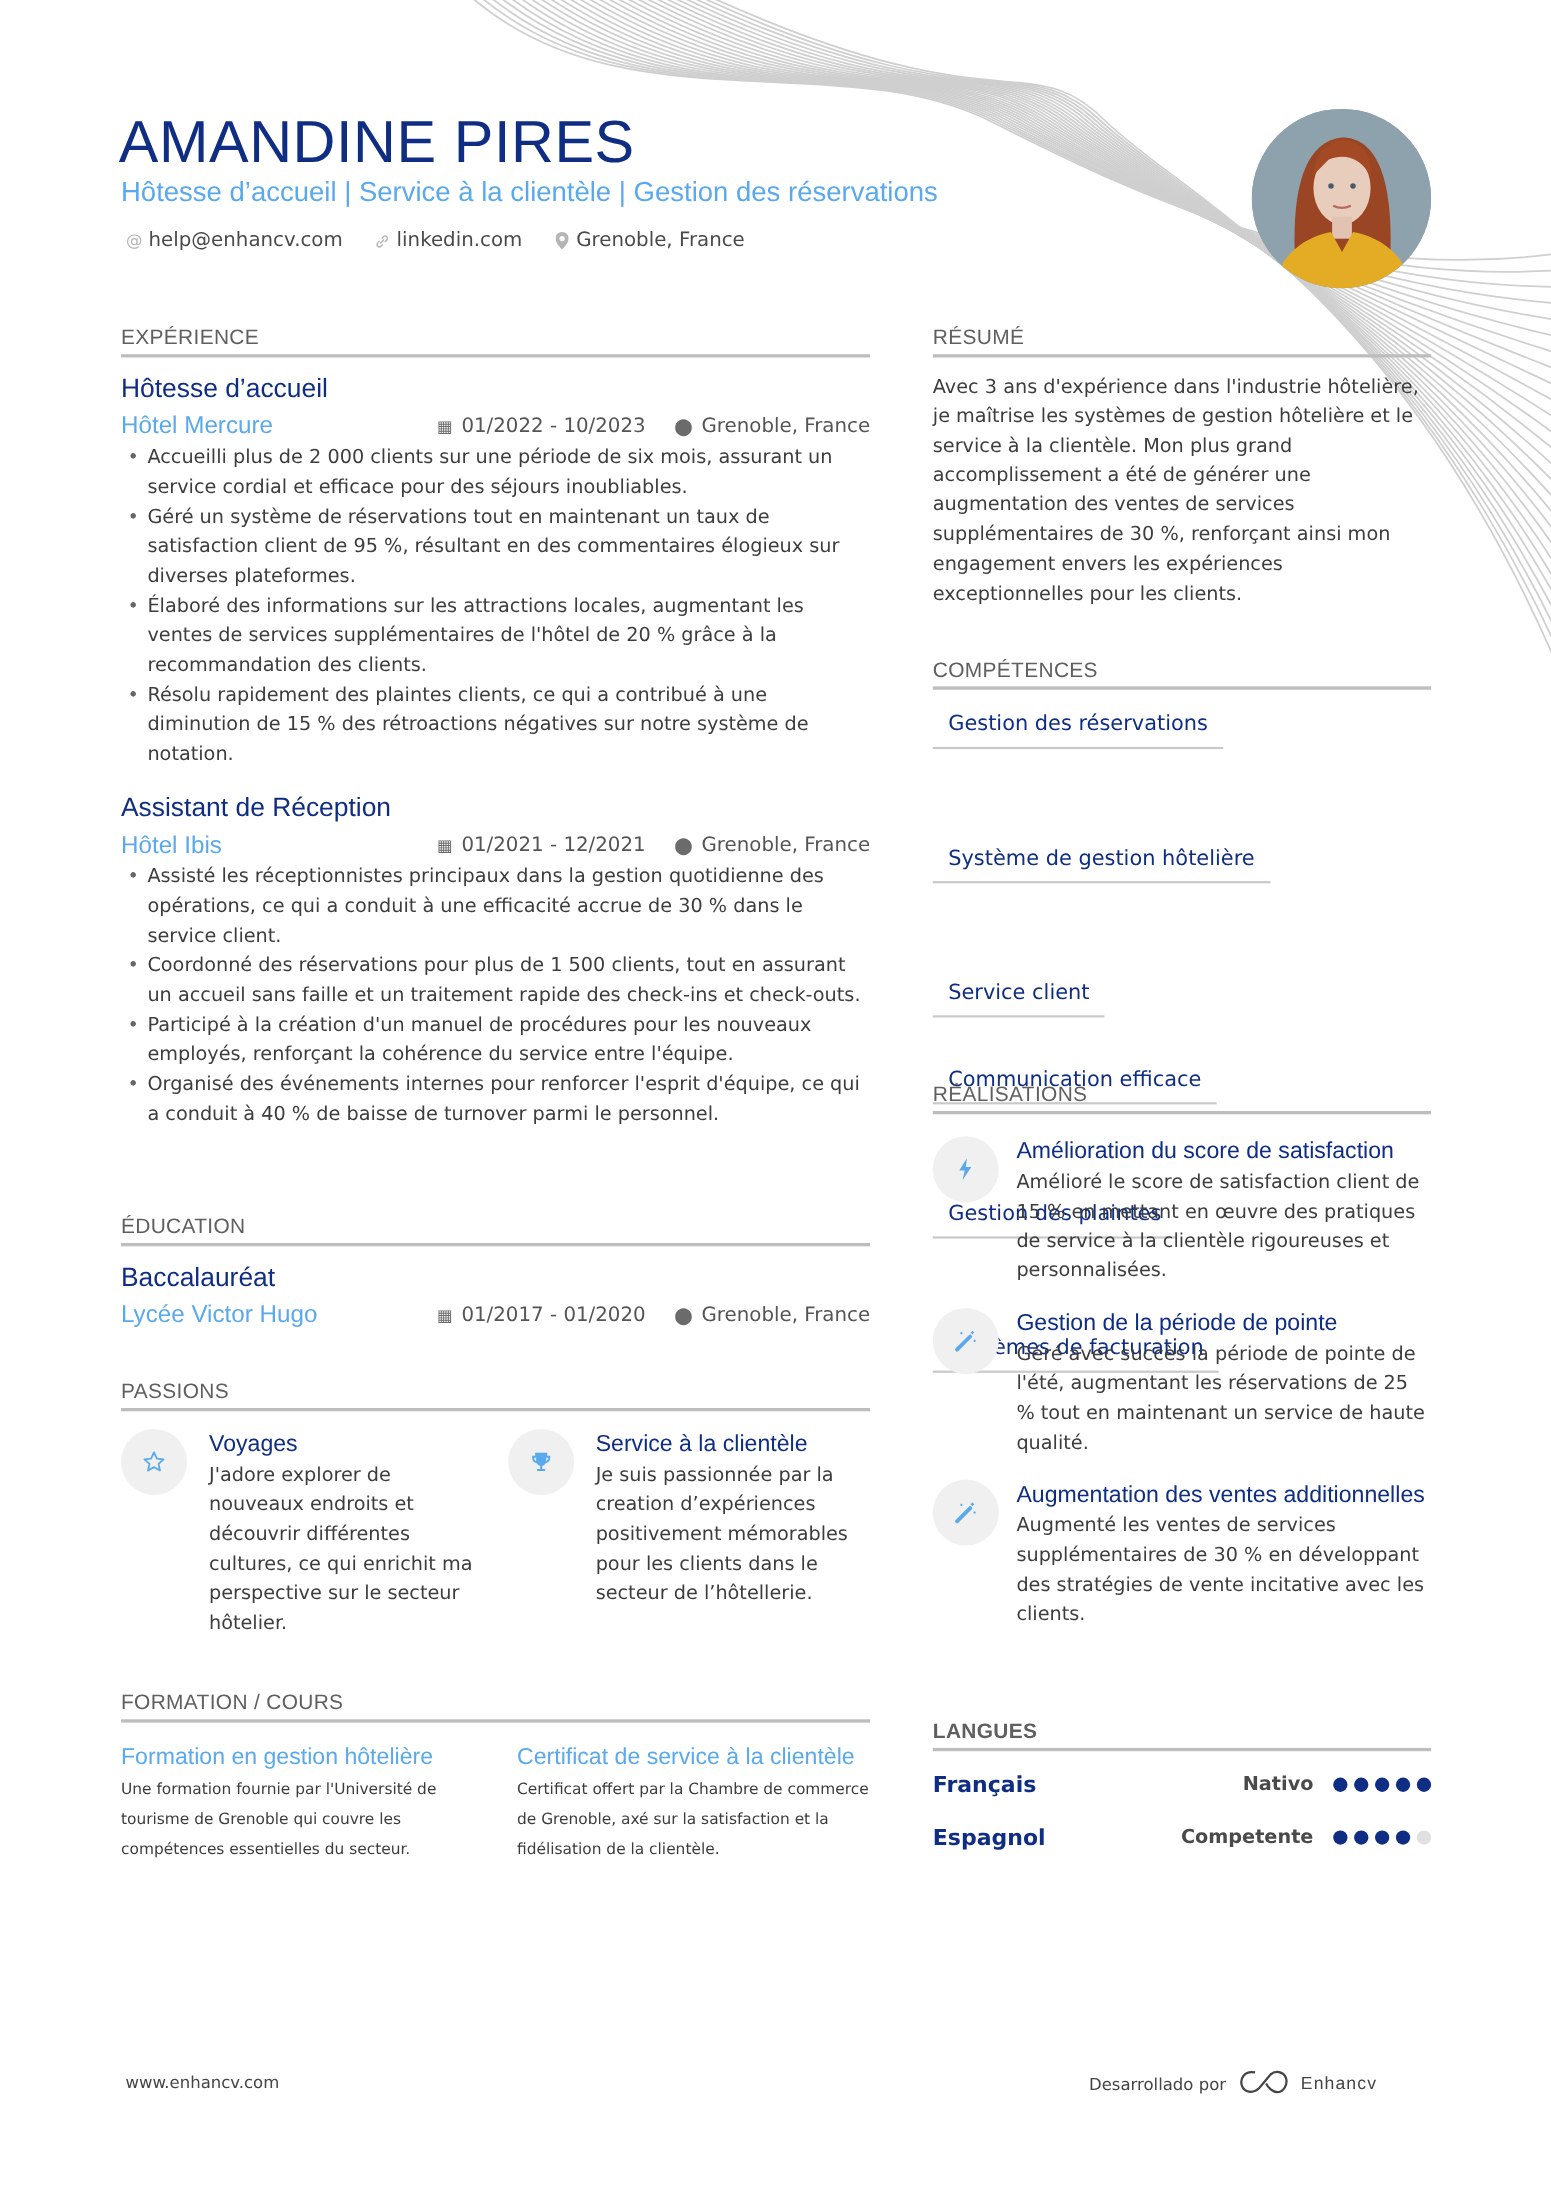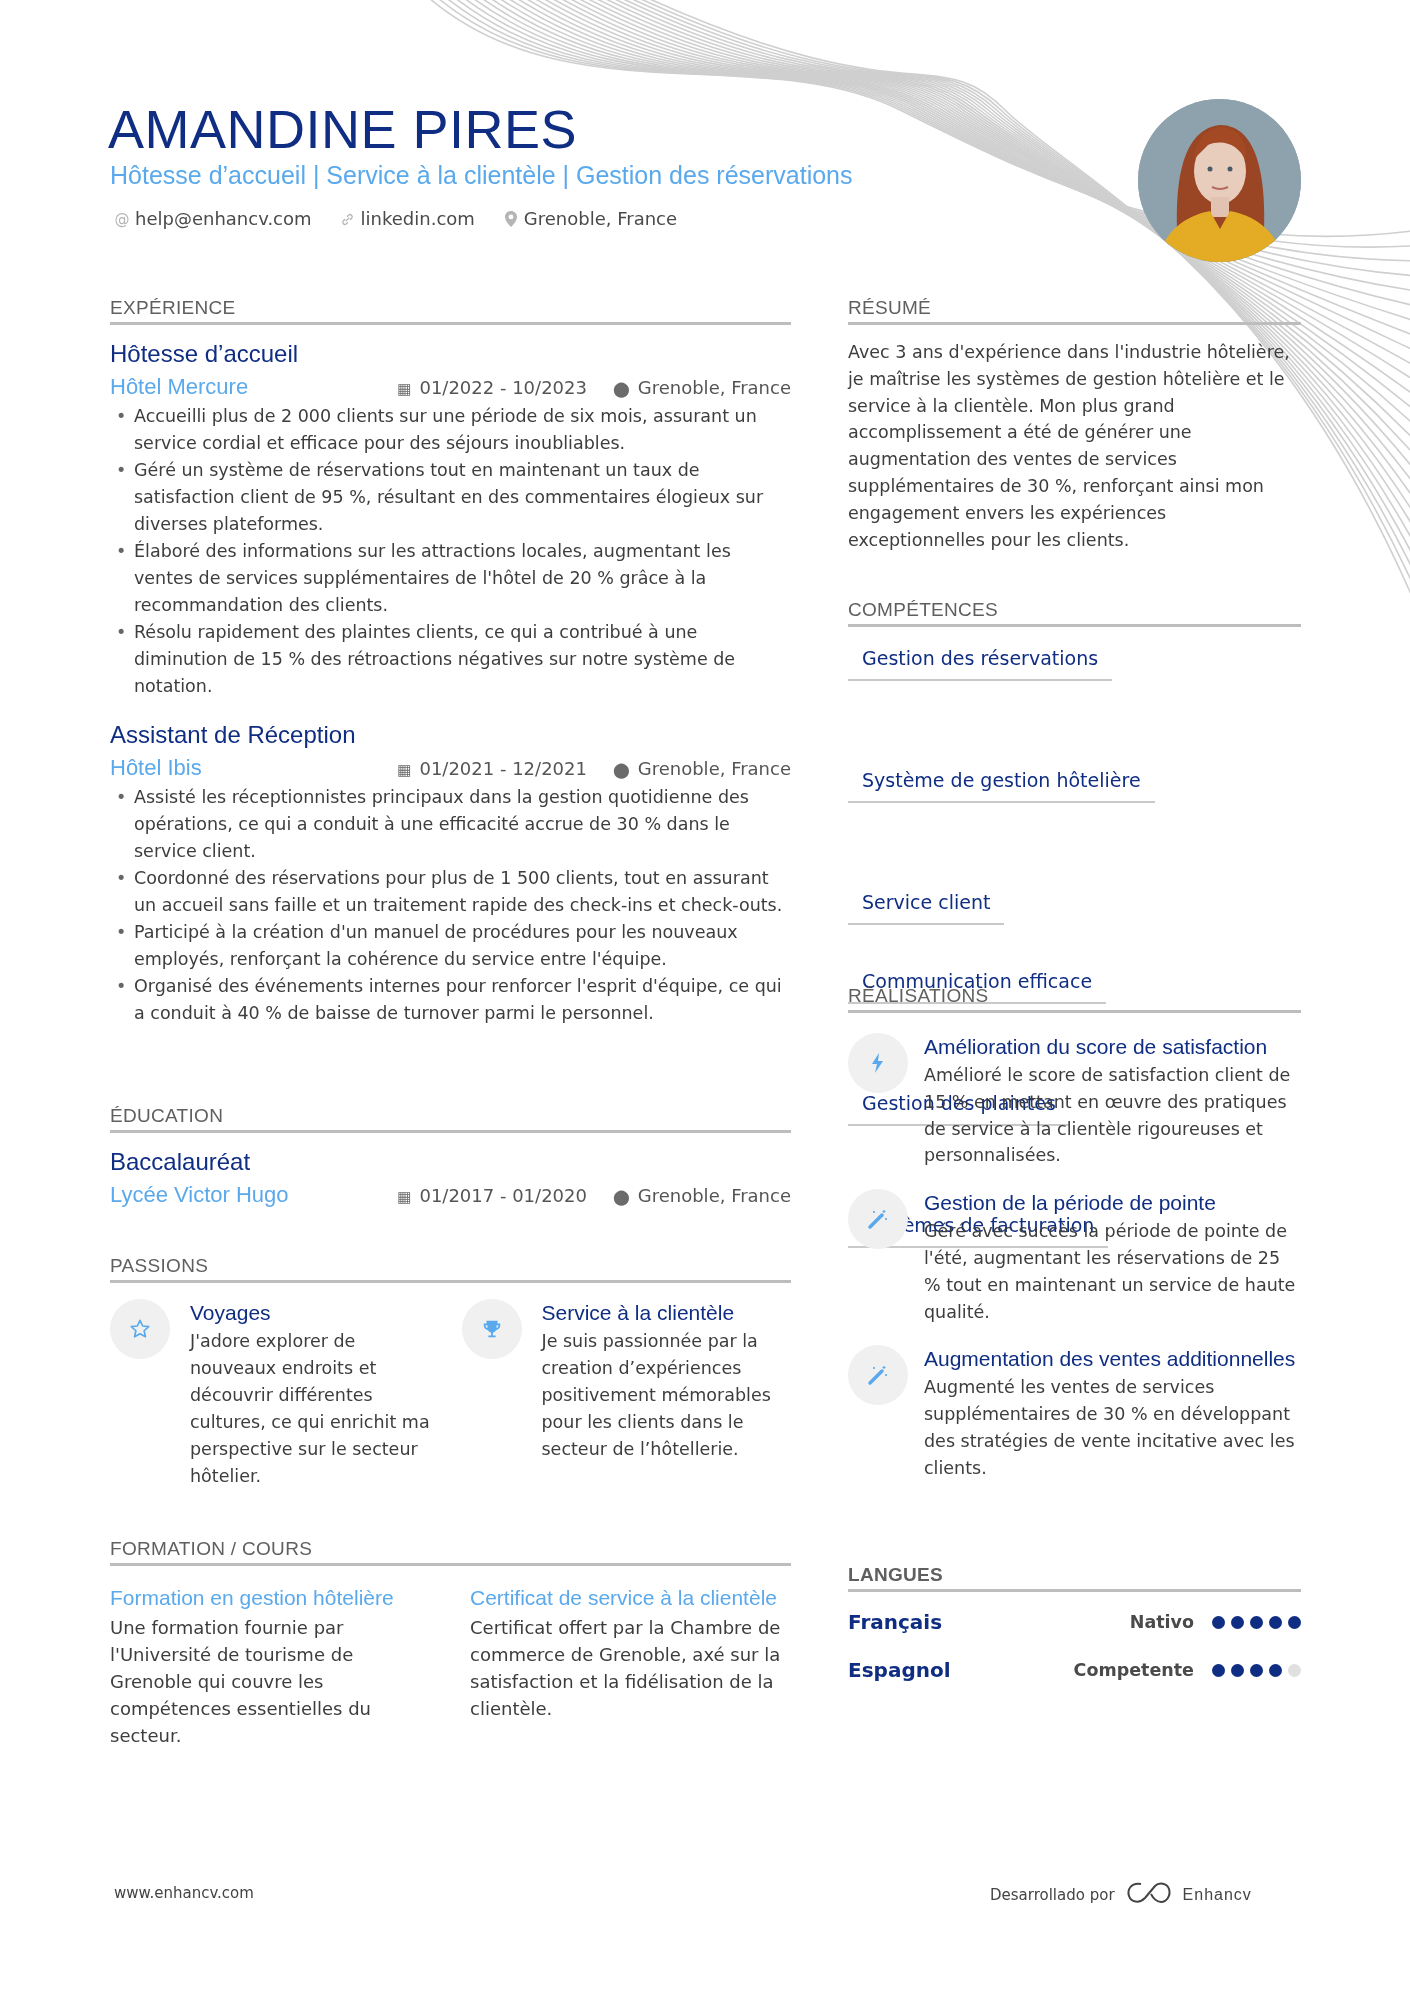--- a/index.html
+++ b/index.html
@@ -45,21 +45,21 @@
   .lang-level { font-size: 17.5px; color: #4a4a4a; text-align: center; }
   .dots { display: flex; gap: 6px; }
   .dot { width: 13px; height: 13px; border-radius: 50%; background: #0f2d82; }
   .dot.off { background: #e0e0e0; }
 
   .pass { display: flex; gap: 20px; width: 340px; }
   .pass-title { font-family: "Liberation Sans", sans-serif; font-size: 21px; color: #0f2d82; line-height: 27px; }
   .pass-desc { font-size: 17.5px; line-height: 27px; color: #3d3d3d; margin-top: 2px; }
 
   .course-title { font-family: "Liberation Sans", sans-serif; font-size: 21px; color: #5aa9ec; line-height: 27px; }
-  .course-desc { font-size: 18px; line-height: 27px; color: #3d3d3d; margin-top: 3px; }
+  .course-desc { font-size: 14px; line-height: 27px; color: #3d3d3d; margin-top: 3px; }
 
   .footer-left { left: 114px; top: 1884px; font-size: 15px; color: #444; }
   .footer-right { left: 990px; top: 1880px; display: flex; align-items: center; gap: 10px; font-size: 15px; color: #444; }
   .brand { font-family: Liberation Sans, sans-serif; font-size: 16px; color: #444; letter-spacing: 1px; }
 </style>
 </head>
 <body>
 
 <svg class="waves" viewBox="0 0 1410 620" xmlns="http://www.w3.org/2000/svg">
   <g fill="none" stroke="#cfcfcf" stroke-width="1.6" id="wave-group">

